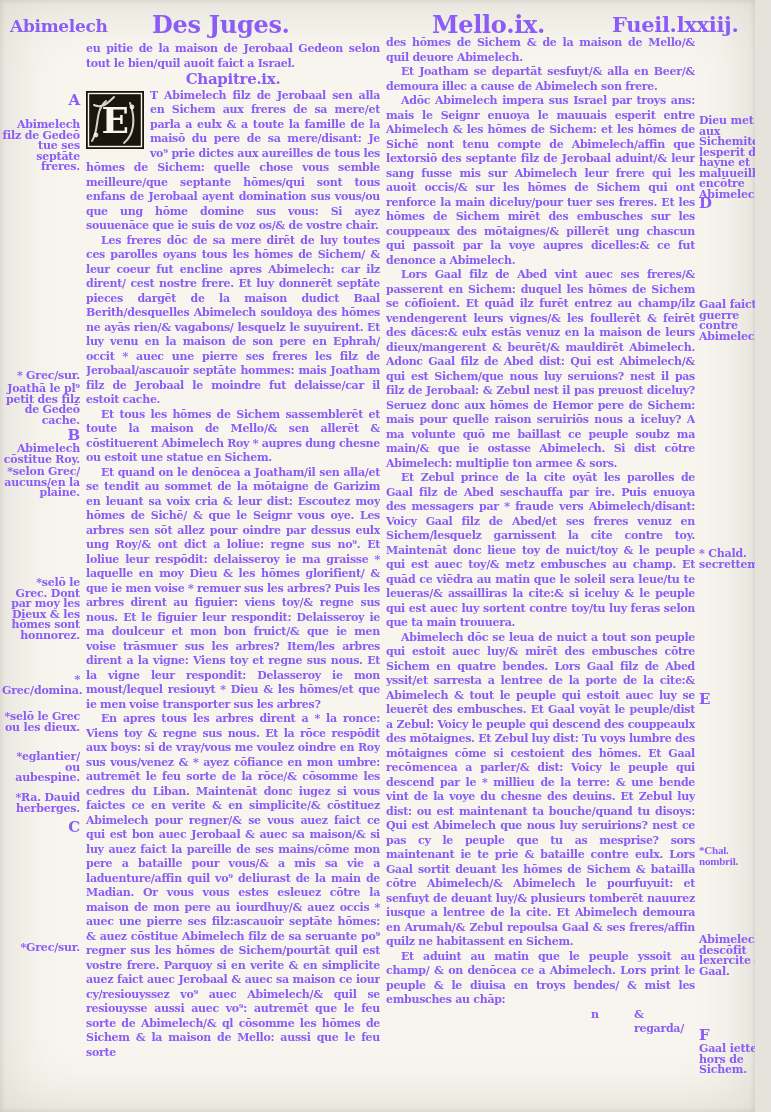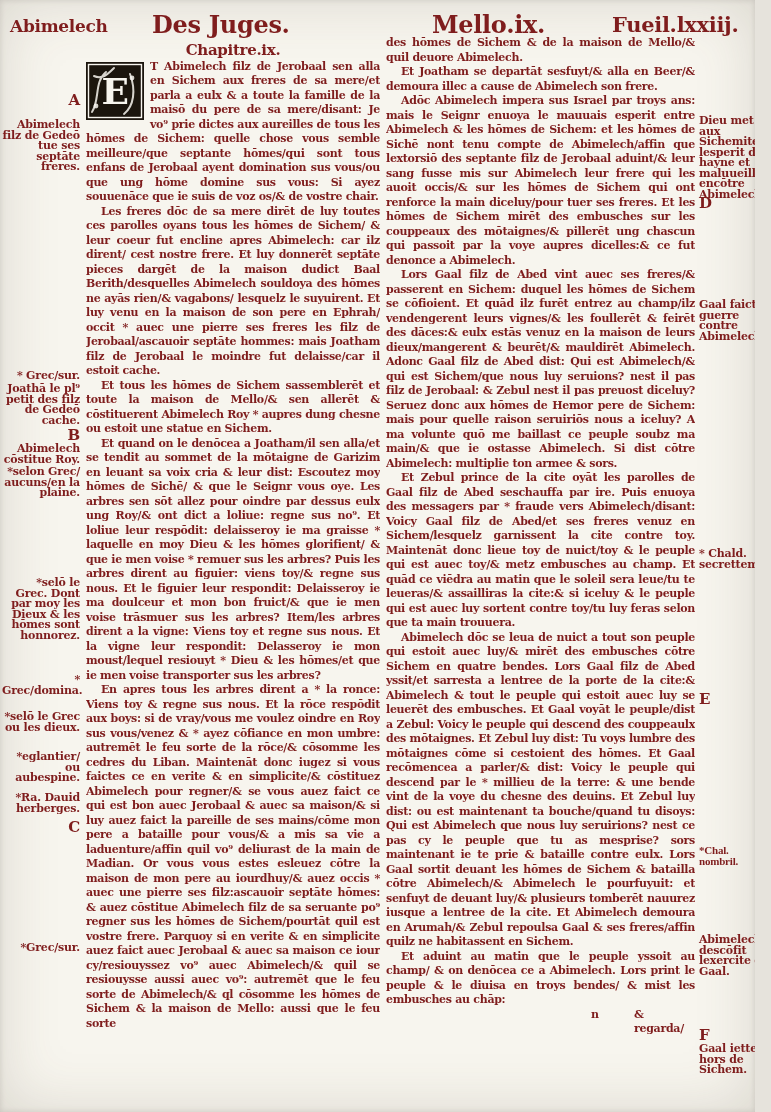--- a/index.html
+++ b/index.html
@@ -1,20 +1,20 @@
 <!DOCTYPE html>
 <html><head>
 <meta charset="utf-8">
 <style>
   html,body{margin:0;padding:0;background:#e6e3dc;}
   .page{
     position:relative;width:755px;height:1112px;overflow:hidden;
     background:#f7f5ee;
     box-shadow:inset 0 0 60px rgba(90,80,60,.18), inset 0 0 6px rgba(0,0,0,.12);
-    font-family:"DejaVu Serif", serif;color:#7f1d1d;
+    font-family:"DejaVu Serif", serif;color:#8b5cf6;
   }
   .bl{font-weight:bold;letter-spacing:-0.3px;}
   
   .hdr span{position:absolute;white-space:nowrap;}
   .hdr .running{left:10px;top:16px;font-size:17px;}
   .hdr .book{left:152px;top:10px;font-size:24px;}
   .hdr .chap{left:432px;top:10px;font-size:24px;}
   .hdr .folio{left:612px;top:12px;font-size:21px;}
   
   .col{position:absolute;text-align:justify;font-size:11px;line-height:14.5px;overflow:hidden;}
@@ -99,20 +99,21 @@
       <div class="mnote bl" style="top: 845px; font-family: Liberation Serif, serif;">*Chal. nombril.</div>
 
       <div class="mnote bl" style="top: 935px;">Abimelech descōfit lexercite de Gaal.</div>
 
       <div class="mnote bl section-letter" style="top: 1028px;">F</div>
 
       <div class="mnote bl" style="top: 1044px;">Gaal iette hors de Sichem.</div>
     </div>
 
   <div class="col left-col bl">
+    <p class="para">eu pitie de la maison de Jerobaal Gedeon selon tout le bien/quil auoit faict a Israel.</p>
     <h2 class="chapter-heading">Chapitre.ix.</h2>
     <div class="para">
       <span class="initial-block">
         <svg width="58" height="58" viewBox="0 0 58 58" xmlns="http://www.w3.org/2000/svg" aria-hidden="true">
           <rect x="0" y="0" width="58" height="58" fill="#1b150d"></rect>
           <rect x="2.5" y="2.5" width="53" height="53" fill="none" stroke="#f7f5ee" stroke-width="1.4"></rect>
           <path d="M6 50 C14 38, 8 20, 20 10 M38 52 C48 44, 50 28, 44 12 M8 14 C16 18, 22 12, 28 6" fill="none" stroke="#f7f5ee" stroke-width="2" stroke-linecap="round" opacity="0.85"></path>
           <circle cx="10" cy="44" r="2.4" fill="#f7f5ee" opacity="0.85"></circle>
           <circle cx="46" cy="16" r="2.4" fill="#f7f5ee" opacity="0.85"></circle>
           <text x="29" y="42" text-anchor="middle" font-family="DejaVu Serif, serif" font-weight="bold" font-size="36" fill="#f7f5ee">E</text>

